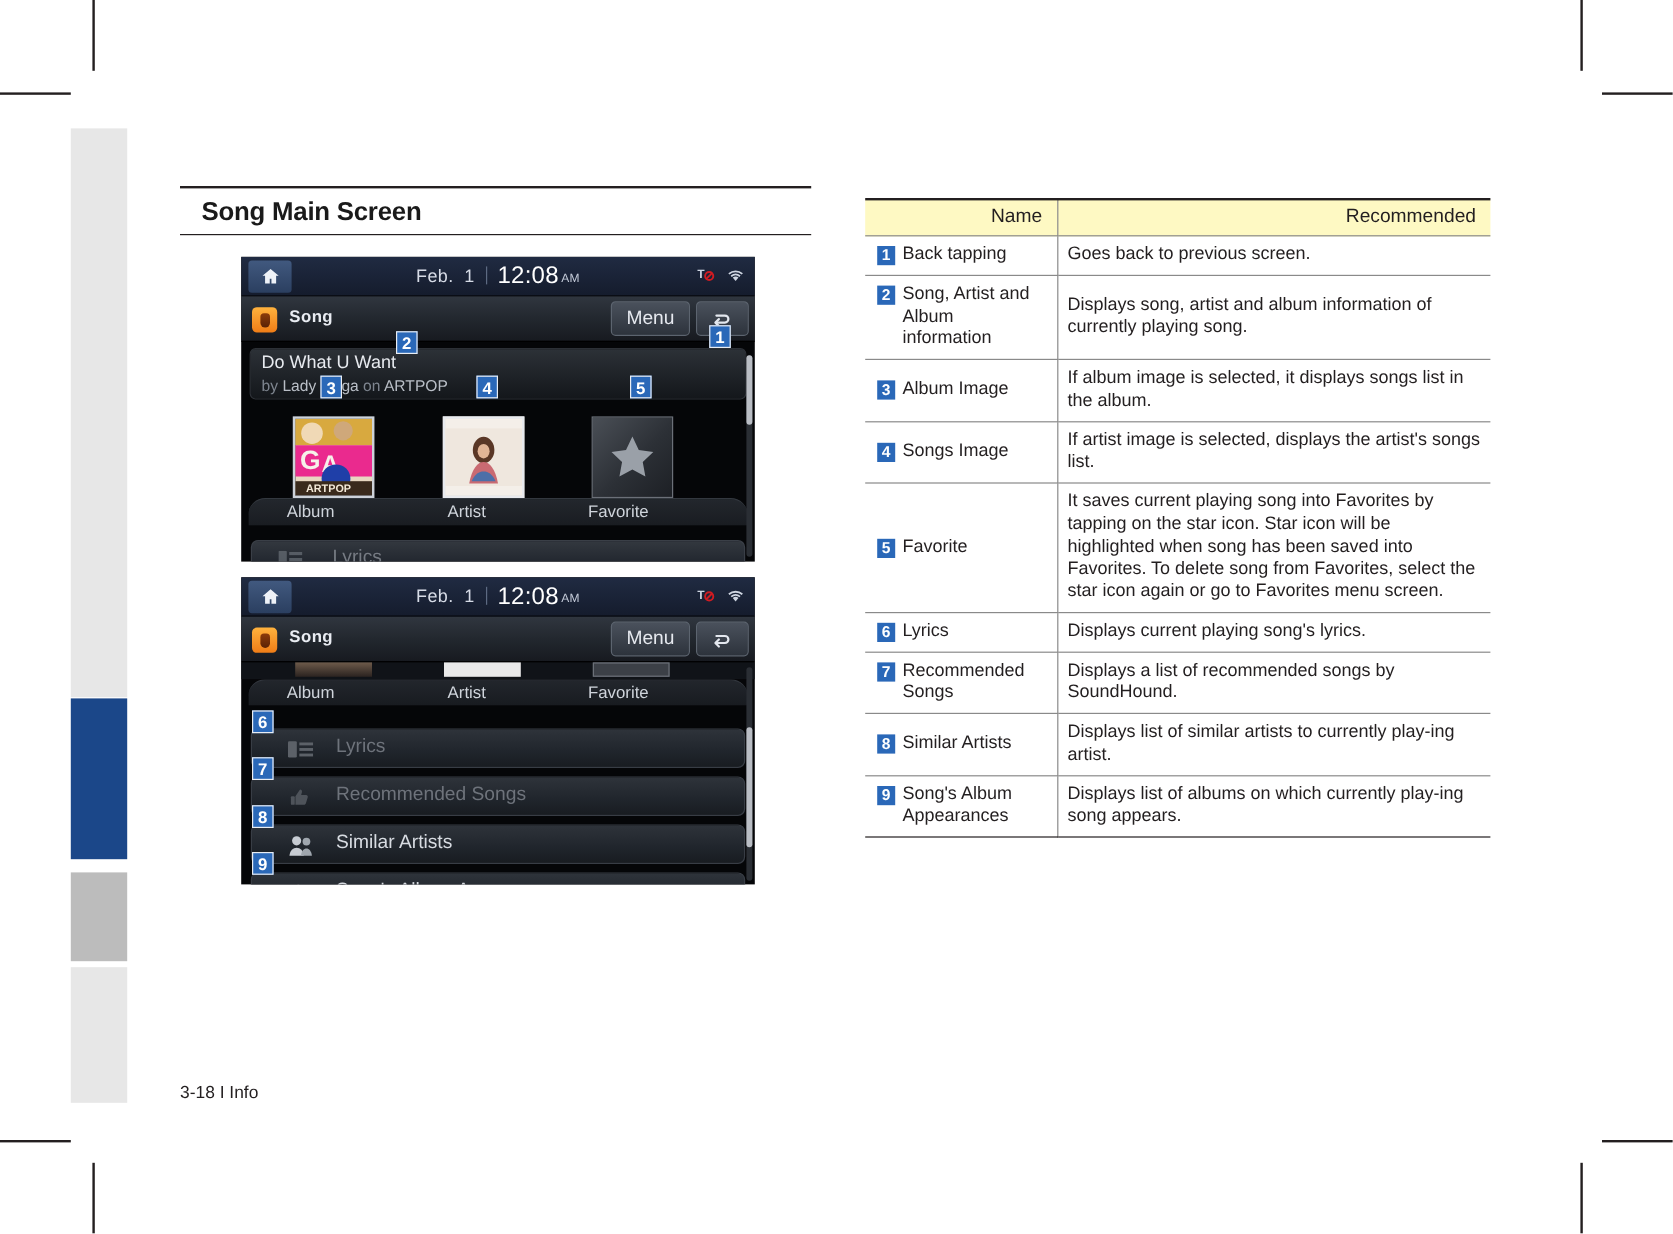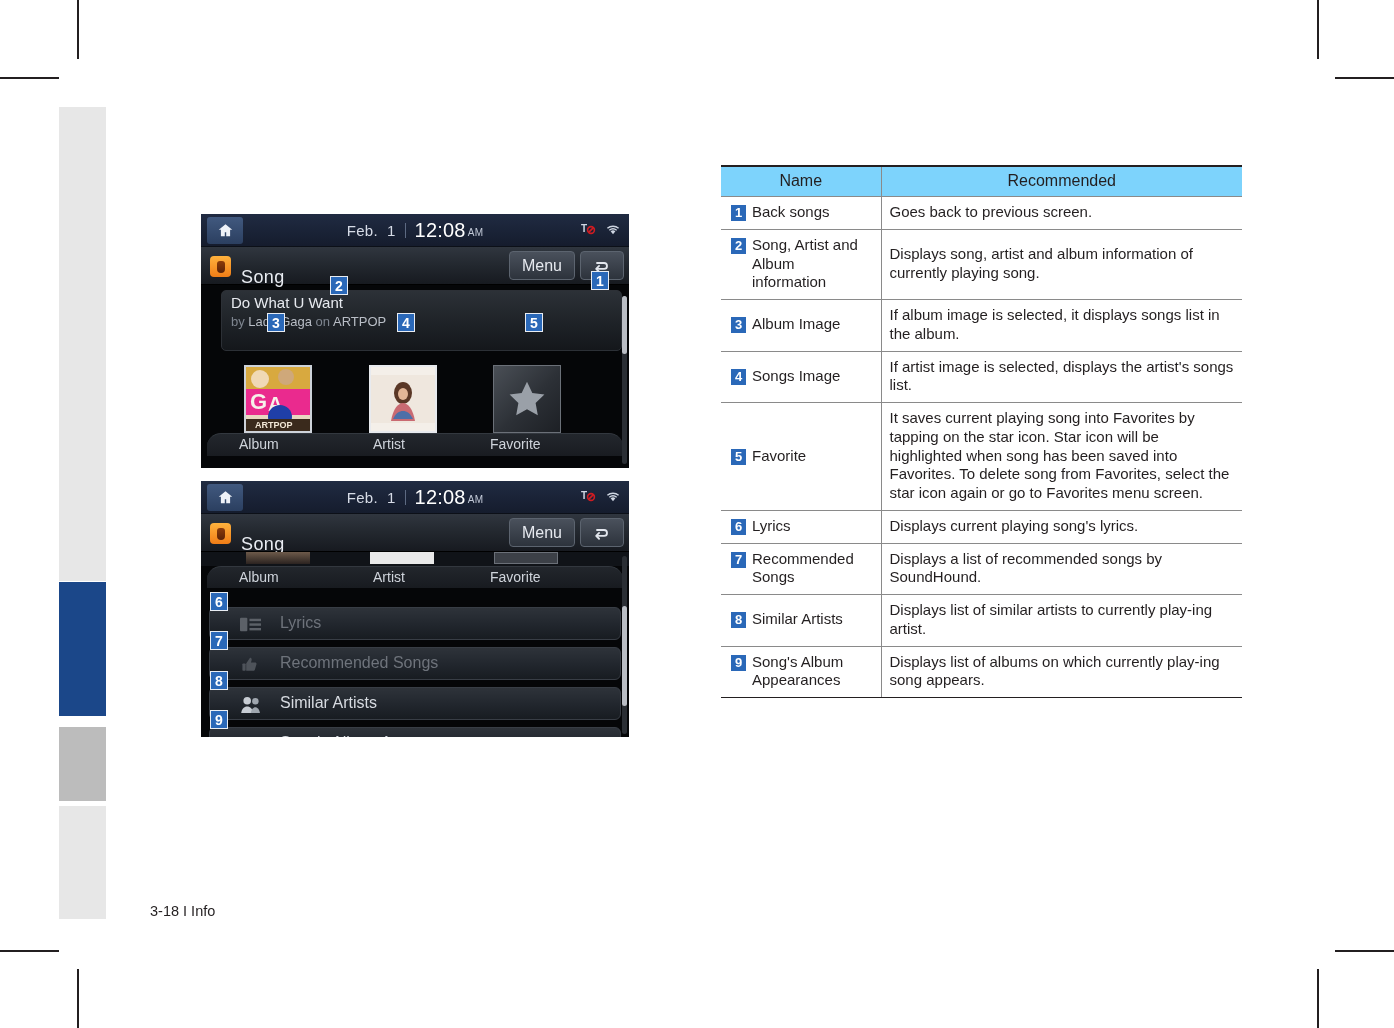--- a/index.html
+++ b/index.html
@@ -53,34 +53,34 @@
   .sb-icons { position: absolute; right: 8px; top: 8px; display: flex; gap: 9px; align-items:center; }
 
   .titlebar { position: relative; height: 38px;
               background: linear-gradient(180deg,#30363f 0%,#23282f 48%,#171a20 100%);
               border-bottom: 1px solid #000; }
   .app-icon { position: absolute; left: 9px; top: 9px; width: 21px; height: 21px; border-radius: 4px;
               background: linear-gradient(180deg,#ffb23d 0%,#f07d17 100%);
               display:flex; align-items:center; justify-content:center; }
   .app-icon i { display:block; width:8px; height:12px; border-radius: 3px 3px 4px 4px;
                 background: linear-gradient(180deg,#8c3b0a,#5a2206); }
-  .app-title { position: absolute; left: 40px; top: 20px; font-size: 18px; color: #e9ecf2;
-               letter-spacing: 0.4px; }
+  .app-title { position: absolute; left: 40px; top: 8px; font-size: 14px; color: #e9ecf2;
+               letter-spacing: 0.4px; font-weight: bold; }
   .menu-btn { position: absolute; right: 54px; top: 4px; width: 66px; height: 29px;
               border-radius: 4px; border: 1px solid #5c646f;
               background: linear-gradient(180deg,#4a515c 0%,#2d333c 100%);
               color:#e6e9ef; font-size: 16px; display:flex; align-items:center; justify-content:center; }
   .back-btn { position: absolute; right: 5px; top: 4px; width: 44px; height: 29px;
               border-radius: 4px; border: 1px solid #5c646f;
               background: linear-gradient(180deg,#4a515c 0%,#2d333c 100%);
               display:flex; align-items:center; justify-content:center; }
   .back-btn svg { width: 20px; height: 17px; }
 
   
-  .nowplay { position: relative; margin: 5px 7px 0 20px; height: 61px; border-radius: 5px;
+  .nowplay { position: relative; margin: 5px 7px 0 7px; height: 43px; border-radius: 5px;
              border: 1px solid #2c3036;
              background: linear-gradient(180deg,#2c3137 0%,#1d2126 60%,#14171b 100%); }
   .np-title { position: absolute; left: 9px; top: 3px; font-size: 15px; color: #e7eaef; }
   .np-sub { position: absolute; left: 9px; top: 23px; font-size: 13px; color: #b9bec6; }
   .np-sub .dim { color: #7e858f; }
 
   .tiles { position: relative; height: 82px; }
   .tile { position: absolute; top: 14px; width: 68px; height: 68px; }
   .tile-album { left: 43px; border: 2px solid #cdd2d9; background: #2b2f34; overflow:hidden; }
   .tile-artist { left: 168px; border: 2px solid #e8eaee; background: #e9e6e2; overflow:hidden; }
@@ -124,22 +124,22 @@
   .scrollthumb { position: absolute; right: 2px; width: 5px; border-radius: 3px; background: #b9bdc4; }
 
   
   .badge { position: absolute; background: #2a68b8; color: #fff; font-size: 14px;
            font-weight: bold; width: 18px; height: 19px; line-height: 19px; text-align: center;
            border: 1px solid #e9edf3; z-index: 20; font-family: "Liberation Sans", sans-serif; }
 
   
   #tbl { position: absolute; left: 721px; top: 165px; width: 521px;
          border-collapse: collapse; font-size: 15px; color: #231f20; }
-  #tbl thead th { background: #7dd3fc; font-weight: normal; font-size: 16px;
-                  text-align: center; padding: 5px 0 6px;
+  #tbl thead th { background: #fef9c3; font-weight: normal; font-size: 16px;
+                  text-align: right; padding: 5px 12px 6px;
                   border-bottom: 1px solid #8a8a8a; }
   #tbl thead tr { border-top: 2.3px solid #231f20; }
   #tbl th:first-child { width: 160px; border-right: 1px solid #8a8a8a; }
   #tbl td { border-bottom: 1px solid #8a8a8a; vertical-align: middle;
             padding: 6px 8px 7px 8px; line-height: 1.25; }
   #tbl td.name-cell { border-right: 1px solid #8a8a8a; padding-left: 10px; }
   #tbl tr:last-child td { border-bottom: 1.6px solid #231f20; }
   .nrow { display: flex; align-items: flex-start; gap: 6px; }
   .tnum { flex: 0 0 auto; background: #2a68b8; color: #fff; font-size: 13px; font-weight: bold;
           width: 15px; height: 16px; line-height: 16px; text-align: center; margin-top: 2px; }
@@ -160,20 +160,25 @@
   <div class="crop crop-v" style="left:77px;top:969px;height:59px;"></div>
   <div class="crop crop-h" style="left:0;top:950px;width:59px;"></div>
   <div class="crop crop-v" style="left:1317px;top:969px;height:59px;"></div>
   <div class="crop crop-h" style="left:1335px;top:950px;width:59px;"></div>
 
   <div class="margin-tab" style="top:107px;height:474px;background:#e7e7e7;"></div>
   <div class="margin-tab" style="top:582px;height:134px;background:#1b4789;"></div>
   <div class="margin-tab" style="top:727px;height:74px;background:#bcbcbc;"></div>
   <div class="margin-tab" style="top:806px;height:113px;background:#e7e7e7;"></div>
 
+  <div id="left-col">
+    <div class="sec-head-wrap">
+      <div class="sec-head">Song Main Screen</div>
+    </div>
+  </div>
 
   <div class="shot" id="shot1">
 
     <div class="statusbar">
       <div class="home-btn">
         <svg viewBox="0 0 24 24">
             <path d="M12 3 2.5 11h3v9h5.5v-5.5h2V20h5.5v-9h3z" fill="#eef2f8"></path>
           </svg>
       </div>
       <div class="sb-date">
@@ -399,21 +404,21 @@
       <tr>
         <th>Name</th>
         <th>Recommended</th>
       </tr>
     </thead>
     <tbody id="tbody">
         <tr>
           <td class="name-cell">
             <span class="nrow">
               <span class="tnum">1</span>
-              <span class="ntext">Back songs</span>
+              <span class="ntext">Back tapping</span>
             </span>
           </td>
           <td>Goes back to previous screen.</td>
         </tr>
         <tr>
           <td class="name-cell">
             <span class="nrow">
               <span class="tnum">2</span>
               <span class="ntext">Song, Artist and Album information</span>
             </span>

